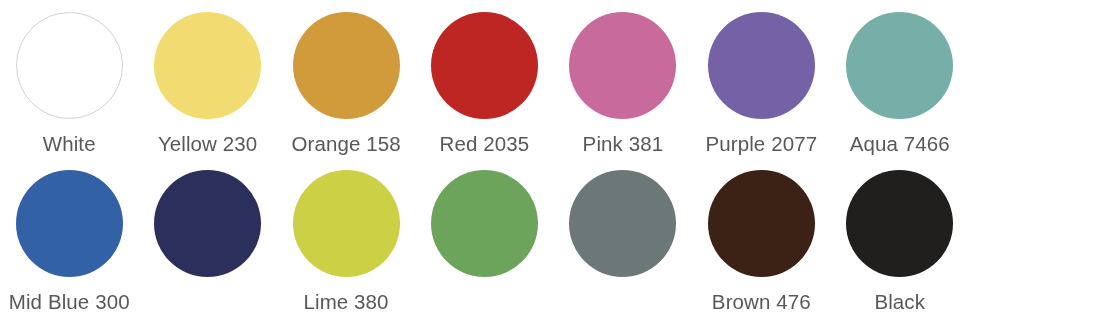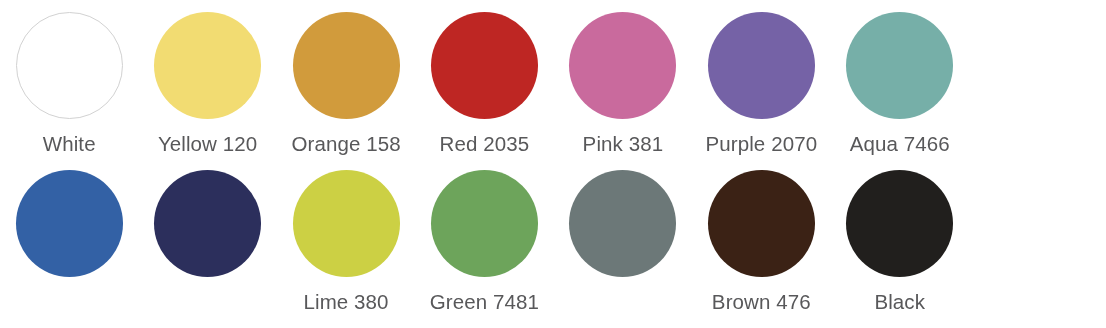--- a/index.html
+++ b/index.html
@@ -67,58 +67,58 @@
 
 <div class="palette">
 
   <div class="swatch-row">
     <div class="swatch-cell">
       <div class="swatch-dot outlined" style="background-color: rgb(255, 255, 255);"></div>
       <div class="swatch-label">White</div>
     </div>
     <div class="swatch-cell">
       <div class="swatch-dot" style="background-color: rgb(242, 220, 114);"></div>
-      <div class="swatch-label">Yellow 120</div>
+      <div class="swatch-label">Yellow 230</div>
     </div>
     <div class="swatch-cell">
       <div class="swatch-dot" style="background-color: rgb(209, 155, 60);"></div>
       <div class="swatch-label">Orange 158</div>
     </div>
     <div class="swatch-cell">
       <div class="swatch-dot" style="background-color: rgb(190, 38, 35);"></div>
       <div class="swatch-label">Red 2035</div>
     </div>
     <div class="swatch-cell">
       <div class="swatch-dot" style="background-color: rgb(201, 106, 157);"></div>
       <div class="swatch-label">Pink 381</div>
     </div>
     <div class="swatch-cell">
       <div class="swatch-dot" style="background-color: rgb(117, 98, 166);"></div>
-      <div class="swatch-label">Purple 2070</div>
+      <div class="swatch-label">Purple 2077</div>
     </div>
     <div class="swatch-cell">
       <div class="swatch-dot" style="background-color: rgb(118, 175, 168);"></div>
       <div class="swatch-label">Aqua 7466</div>
     </div>
   </div>
 
   <div class="swatch-row">
     <div class="swatch-cell">
       <div class="swatch-dot" style="background-color: rgb(51, 97, 165);"></div>
+      <div class="swatch-label">Mid Blue 300</div>
     </div>
     <div class="swatch-cell">
       <div class="swatch-dot" style="background-color: rgb(44, 47, 92);"></div>
     </div>
     <div class="swatch-cell">
       <div class="swatch-dot" style="background-color: rgb(204, 208, 68);"></div>
       <div class="swatch-label">Lime 380</div>
     </div>
     <div class="swatch-cell">
       <div class="swatch-dot" style="background-color: rgb(109, 164, 91);"></div>
-      <div class="swatch-label">Green 7481</div>
     </div>
     <div class="swatch-cell">
       <div class="swatch-dot" style="background-color: rgb(108, 120, 120);"></div>
     </div>
     <div class="swatch-cell">
       <div class="swatch-dot" style="background-color: rgb(59, 34, 21);"></div>
       <div class="swatch-label">Brown 476</div>
     </div>
     <div class="swatch-cell">
       <div class="swatch-dot" style="background-color: rgb(33, 31, 29);"></div>

